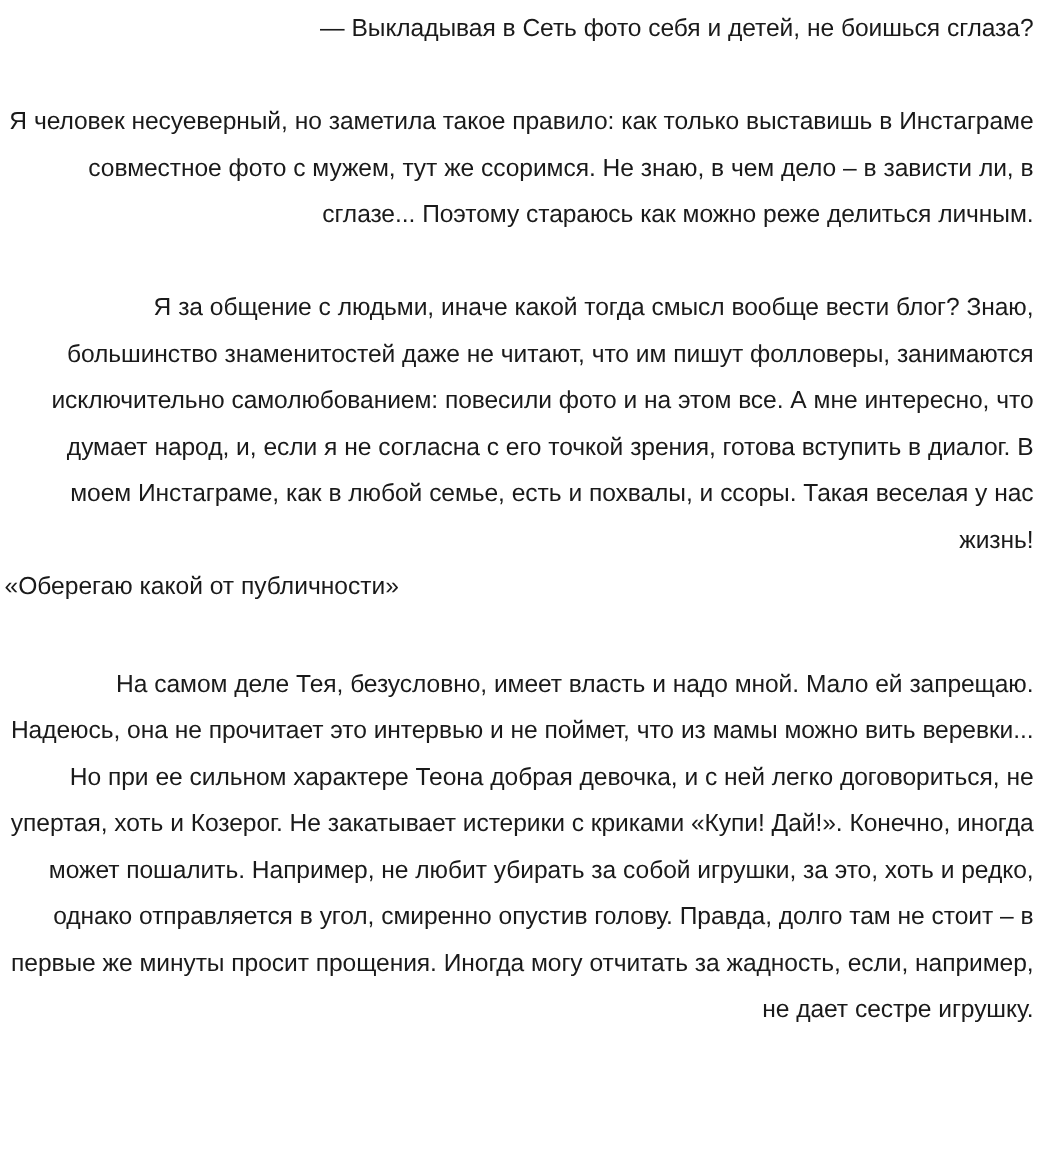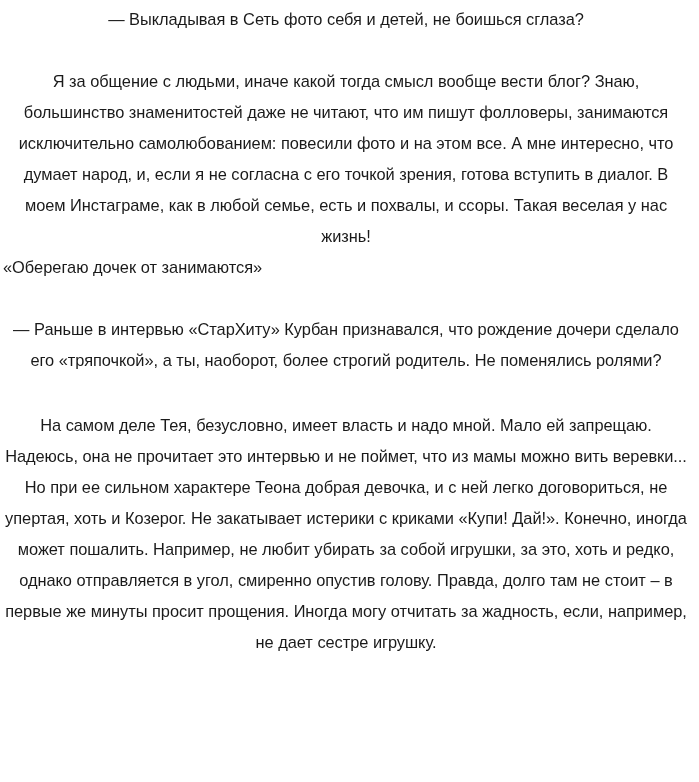--- a/index.html
+++ b/index.html
@@ -21,21 +21,21 @@
     padding: 0;
     box-sizing: border-box;
   }
   .block {
     margin: 0;
     padding: 0 10px 0 3px;
     font-size: 16.4px;
     line-height: 31px;
     letter-spacing: -0.05px;
     word-spacing: 0.1px;
-    text-align: center;
+    text-align: right;
     color: #1a1a1a;
     font-weight: 400;
   }
   
   .gap-1 { margin-top: 31px; }
   .gap-2 { margin-top: 34px; }
   .first { margin-top: 4px; }
   .section-heading {
     margin: 0;
     padding: 0 10px 0 3px;
@@ -45,23 +45,23 @@
     color: #1a1a1a;
   }
 </style>
 </head>
 <body>
 
 <div class="article">
 
   <p class="block first">— Выкладывая в Сеть фото себя и детей, не боишься сглаза?</p>
 
+  <p class="block gap-1">Я человек несуеверный, но заметила такое правило: как только выставишь в Инстаграме совместное фото с мужем, тут же ссоримся. Не знаю, в чем дело – в зависти ли, в сглазе... Поэтому стараюсь как можно реже делиться личным.</p>
 
 
   <p class="block gap-1">Я за общение с людьми, иначе какой тогда смысл вообще вести блог? Знаю, большинство знаменитостей даже не читают, что им пишут фолловеры, занимаются исключительно самолюбованием: повесили фото и на этом все. А мне интересно, что думает народ, и, если я не согласна с его точкой зрения, готова вступить в диалог. В моем Инстаграме, как в любой семье, есть и похвалы, и ссоры. Такая веселая у нас жизнь!</p>
 
-  <p class="section-heading gap-1">«Оберегаю дочек от занимаются»</p>
+  <p class="section-heading gap-1">«Оберегаю какой от публичности»</p>
 
-  <p class="block gap-1">— Раньше в интервью «СтарХиту» Курбан признавался, что рождение дочери сделало его «тряпочкой», а ты, наоборот, более строгий родитель. Не поменялись ролями?</p>
 
   <p class="block gap-2">На самом деле Тея, безусловно, имеет власть и надо мной. Мало ей запрещаю. Надеюсь, она не прочитает это интервью и не поймет, что из мамы можно вить веревки... Но при ее сильном характере Теона добрая девочка, и с ней легко договориться, не упертая, хоть и Козерог. Не закатывает истерики с криками «Купи! Дай!». Конечно, иногда может пошалить. Например, не любит убирать за собой игрушки, за это, хоть и редко, однако отправляется в угол, смиренно опустив голову. Правда, долго там не стоит – в первые же минуты просит прощения. Иногда могу отчитать за жадность, если, например, не дает сестре игрушку.</p>
 
 </div>
 
 </body></html>

